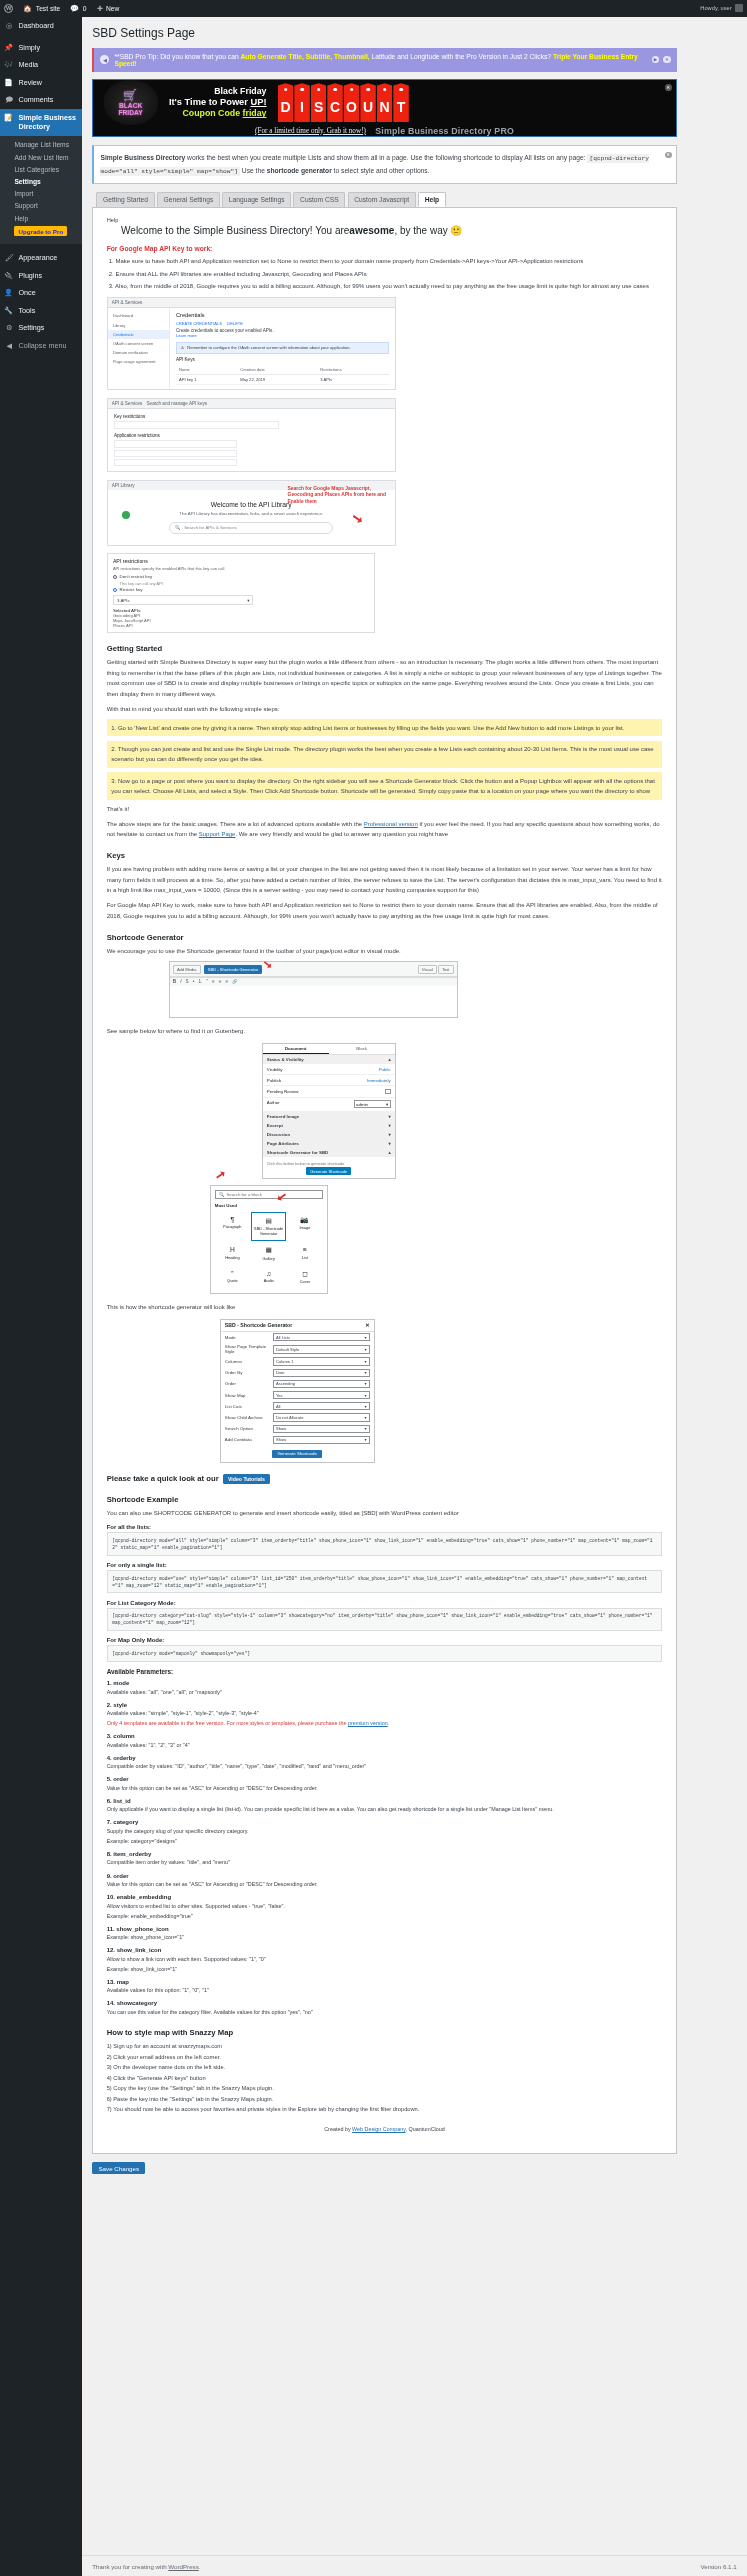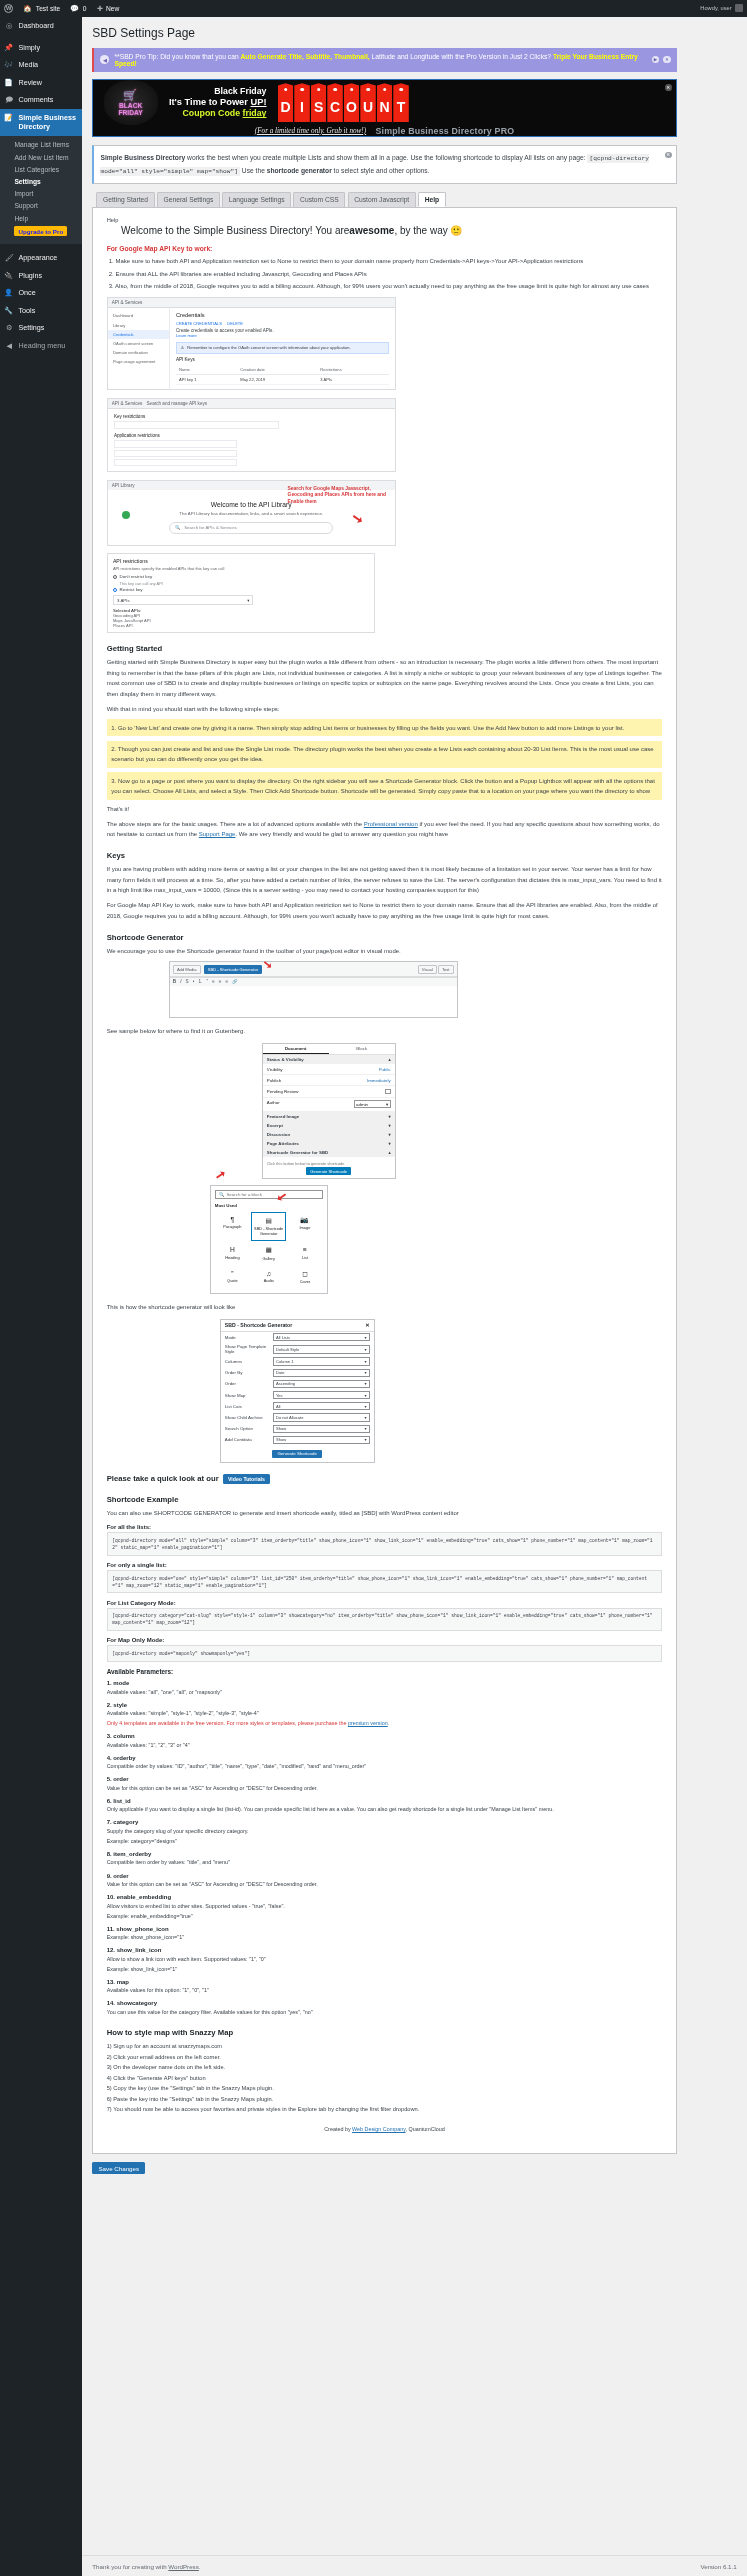--- a/index.html
+++ b/index.html
@@ -93,21 +93,21 @@
   .bf-tags{ display:flex; gap:1px; align-items:flex-start; }
   .bf-tag{
     width:15.5px;height:39px;background:#ee2211;color:#fff;font-weight:700;font-size:14px;
     display:flex;align-items:center;justify-content:center; position:relative;
     clip-path:polygon(0 6%,50% 0,100% 6%,100% 100%,0 100%);
   }
   .bf-tag:before{content:"";position:absolute;top:4.6px;left:50%;transform:translateX(-50%);
     width:3.6px;height:3.6px;border-radius:50%;background:#fff;}
   .bf-tag span{ margin-top:8.2px; }
   .bf-bottom{ height:17.5px; display:flex; align-items:center; justify-content:center; gap:9.3px; background:#0a0a0a;}
-  .bf-limited{ color:#e8e8e8; font-style:italic; font-size:7.2px; text-decoration:underline; font-family:"Liberation Serif", serif; }
+  .bf-limited{ color:#e8e8e8; font-size:7.2px; text-decoration:underline; font-family:"Liberation Serif", serif; }
   .bf-pro{ color:#9aa3ad; font-size:8.8px; font-weight:700; letter-spacing:0.2px; }
   .bf-x{ position:absolute; right:4.1px; top:4.1px; width:6.7px;height:6.7px;border-radius:50%;
     background:#555; color:#fff; font-size:4.6px; display:flex;align-items:center;justify-content:center; }
 
   
   .sbd-notice{
     background:#fff; border:0.5px solid #c3c4c7; border-left:2.1px solid #72aee6;
     padding:5.7px 6.2px; margin-bottom:8.2px; font-size:6.7px; line-height:1.7; position:relative;
   }
   .sbd-notice code{
@@ -311,21 +311,21 @@
   <div class="menu-item">
     <span class="mi-ico">🔧</span>
     <span>Tools</span>
   </div>
   <div class="menu-item">
     <span class="mi-ico">⚙</span>
     <span>Settings</span>
   </div>
   <div class="menu-item collapse">
     <span class="mi-ico">◀</span>
-    <span>Heading menu</span>
+    <span>Collapse menu</span>
   </div>
 </div>
 
 <div class="main">
 
   <h1 class="page-title">SBD Settings Page</h1>
 
   
   <div class="protip">
     <span class="nav-arrow">◀</span>

